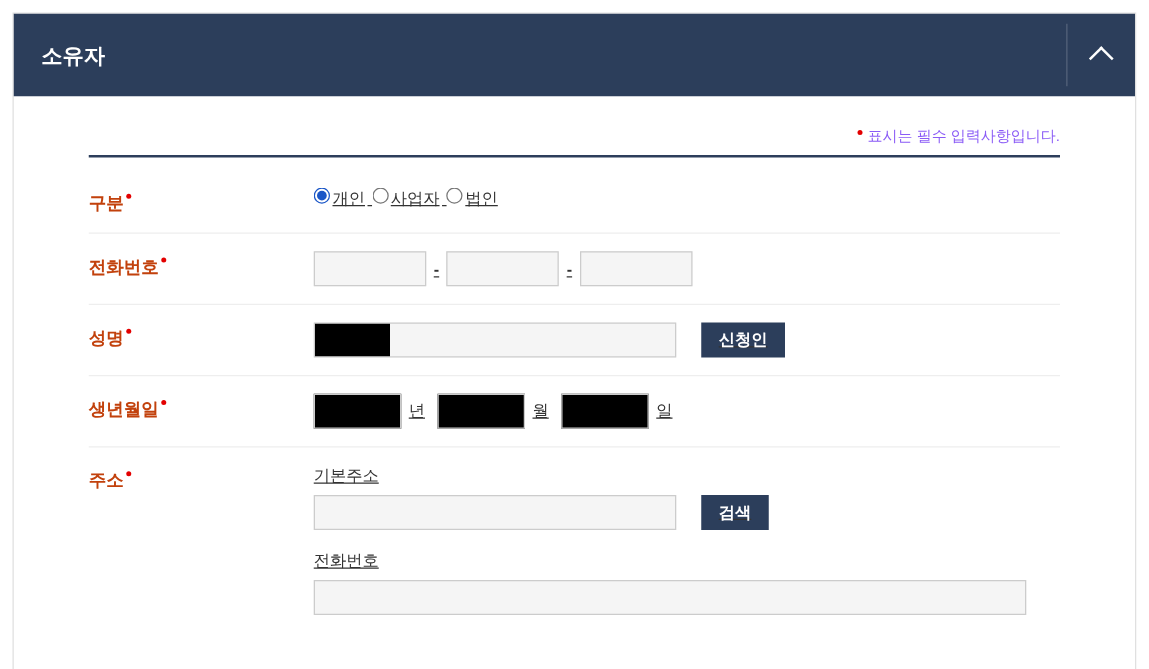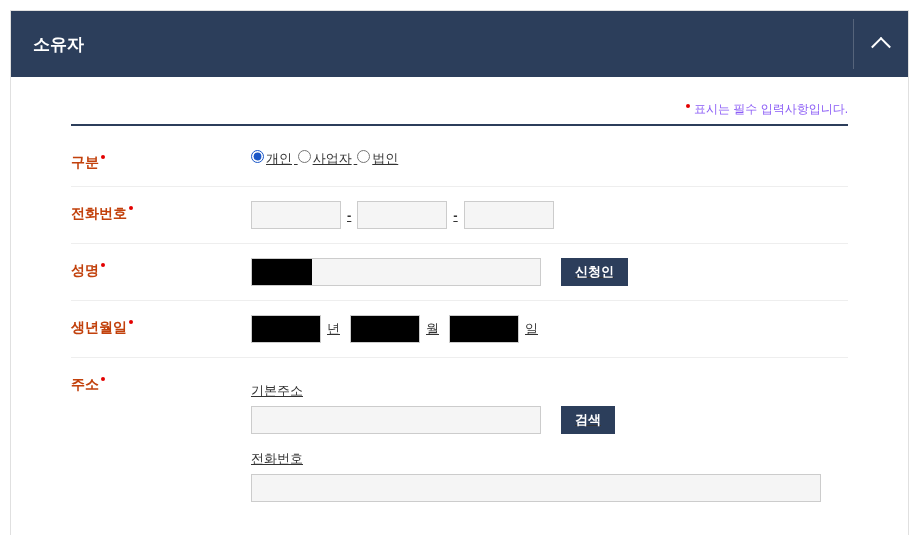--- a/index.html
+++ b/index.html
@@ -126,21 +126,21 @@
       font-size: 13px;
       font-weight: bold;
       cursor: pointer;
       margin-left: 20px;
       vertical-align: top;
     }
     .sub-label {
       font-size: 13px;
       color: #333;
       margin-bottom: 6px;
-      margin-top: 10px;
+      margin-top: 0;
     }
     .addr-block + .addr-block { margin-top: 16px; }
     .inline-row { display: flex; align-items: center; }
   </style>
 </head>
 <body>
 
 <div class="panel">
   <div class="panel-header">
     <div class="panel-title">소유자</div>

